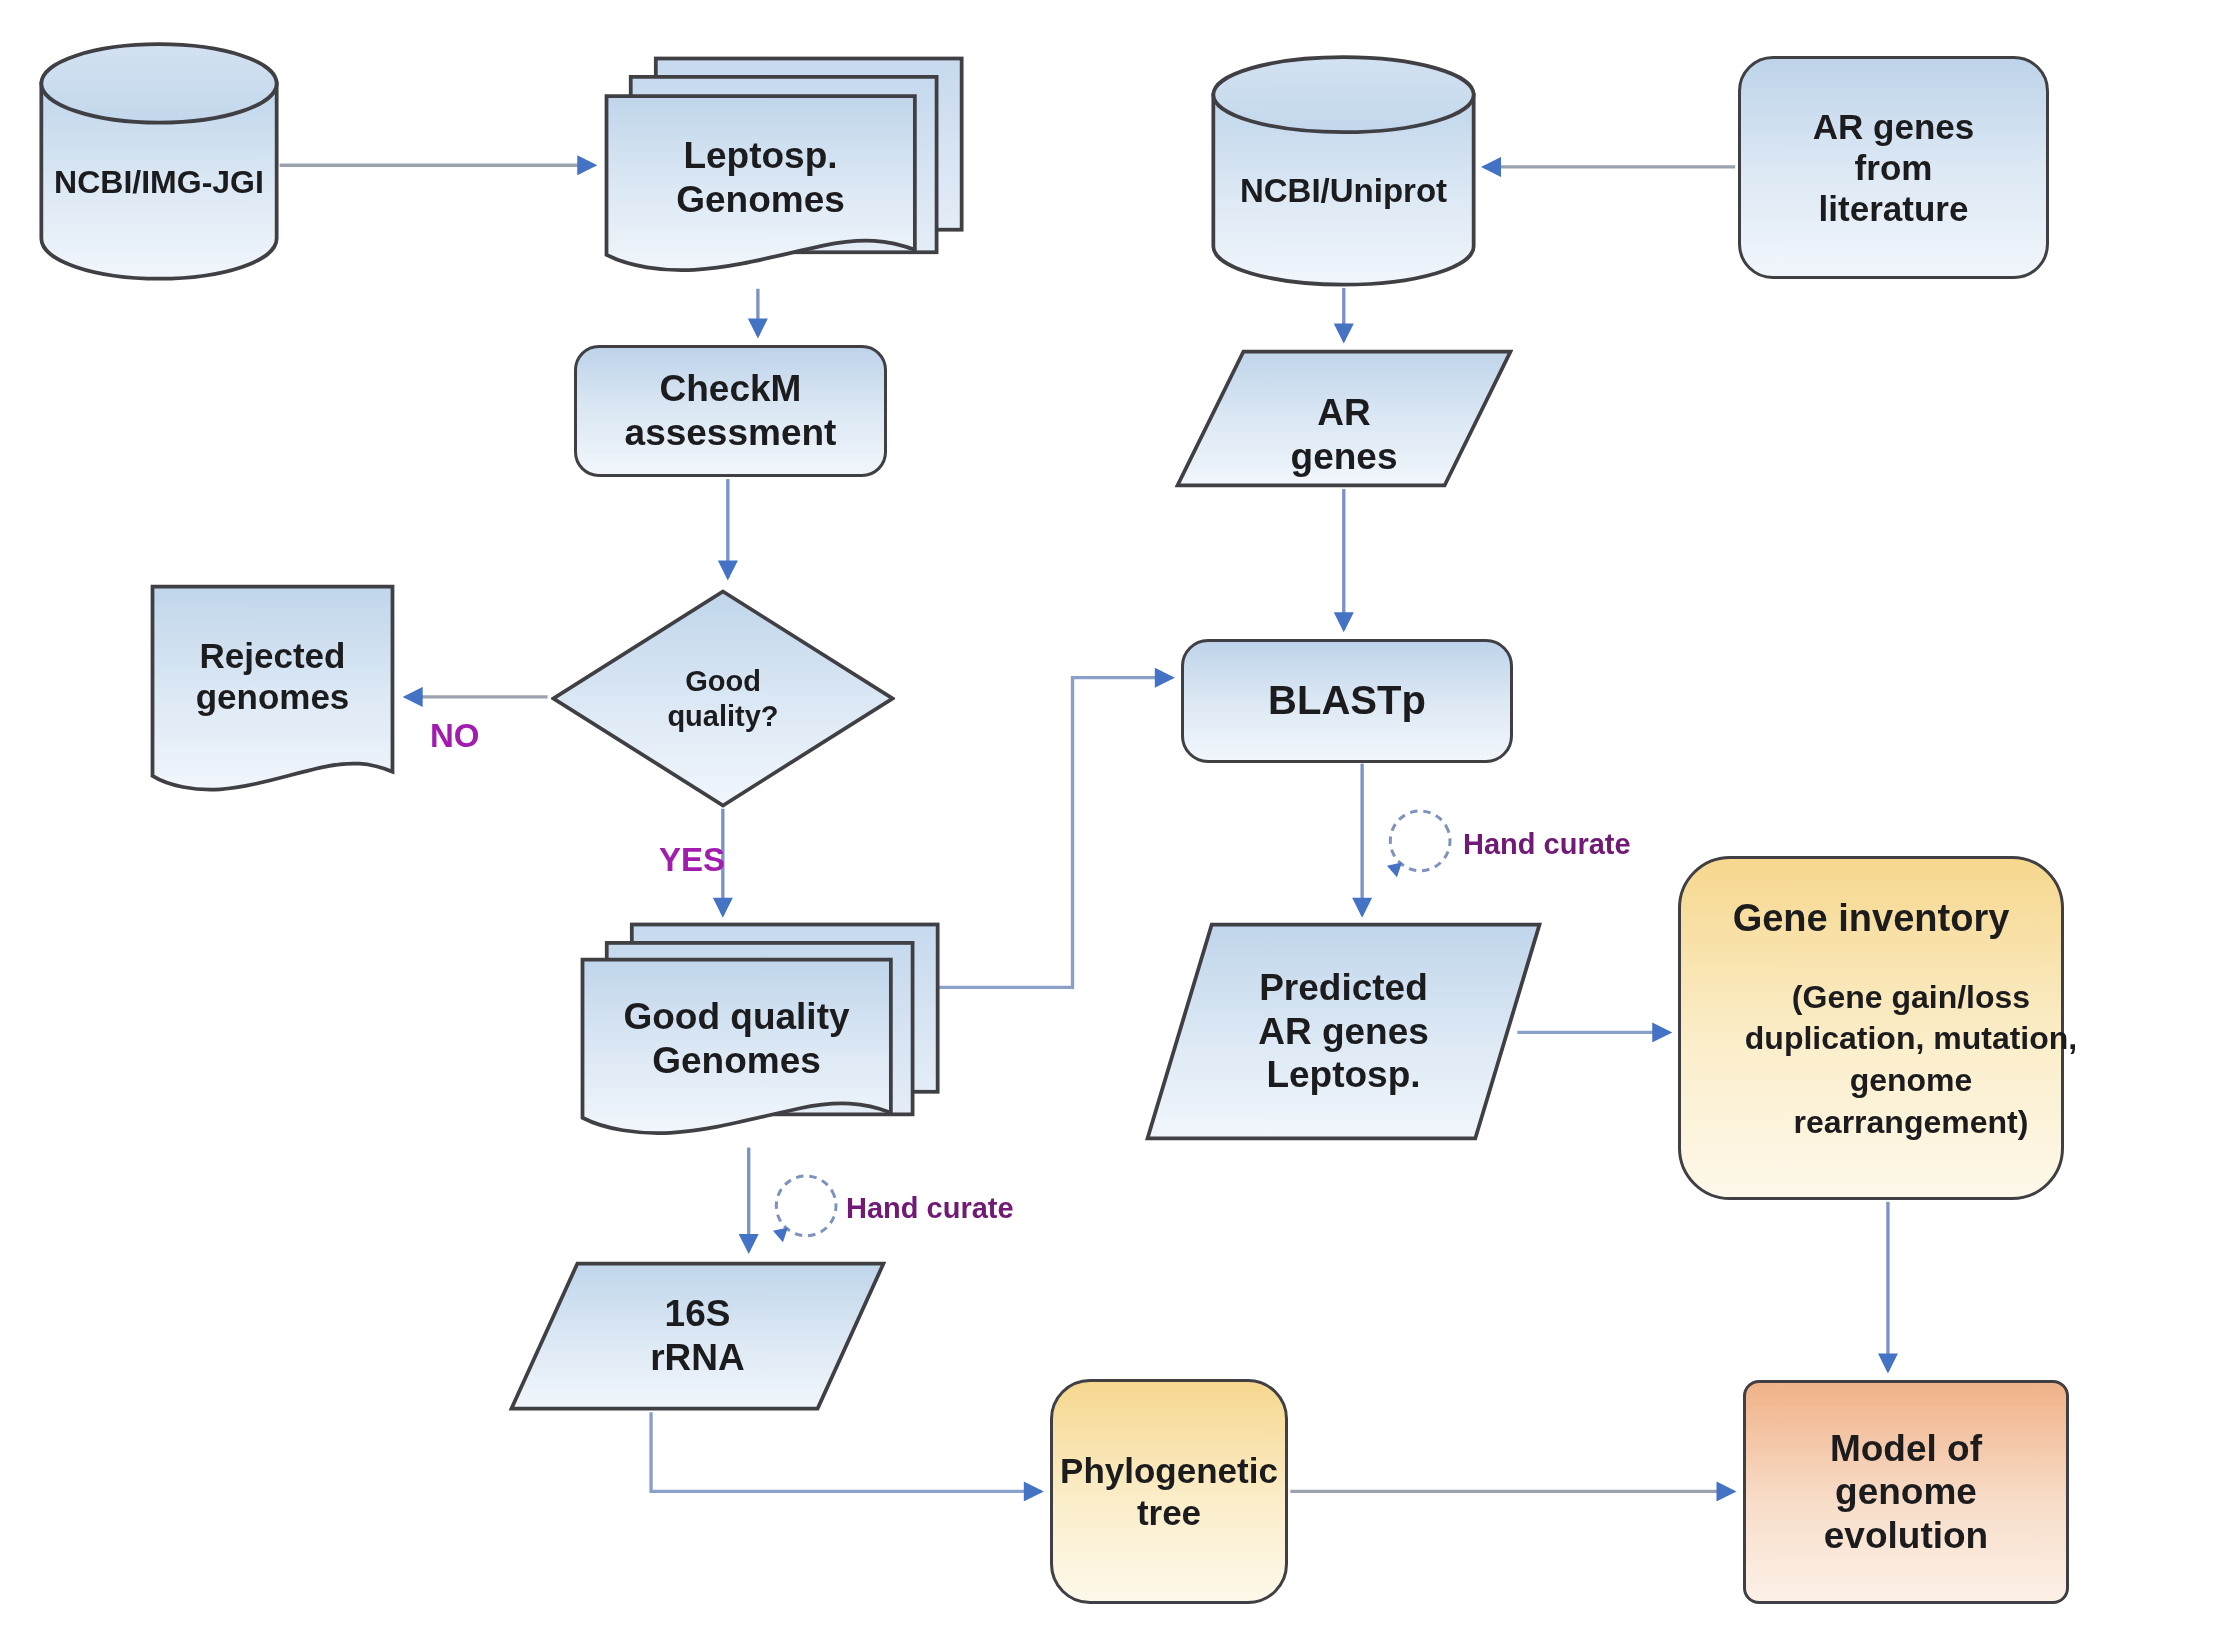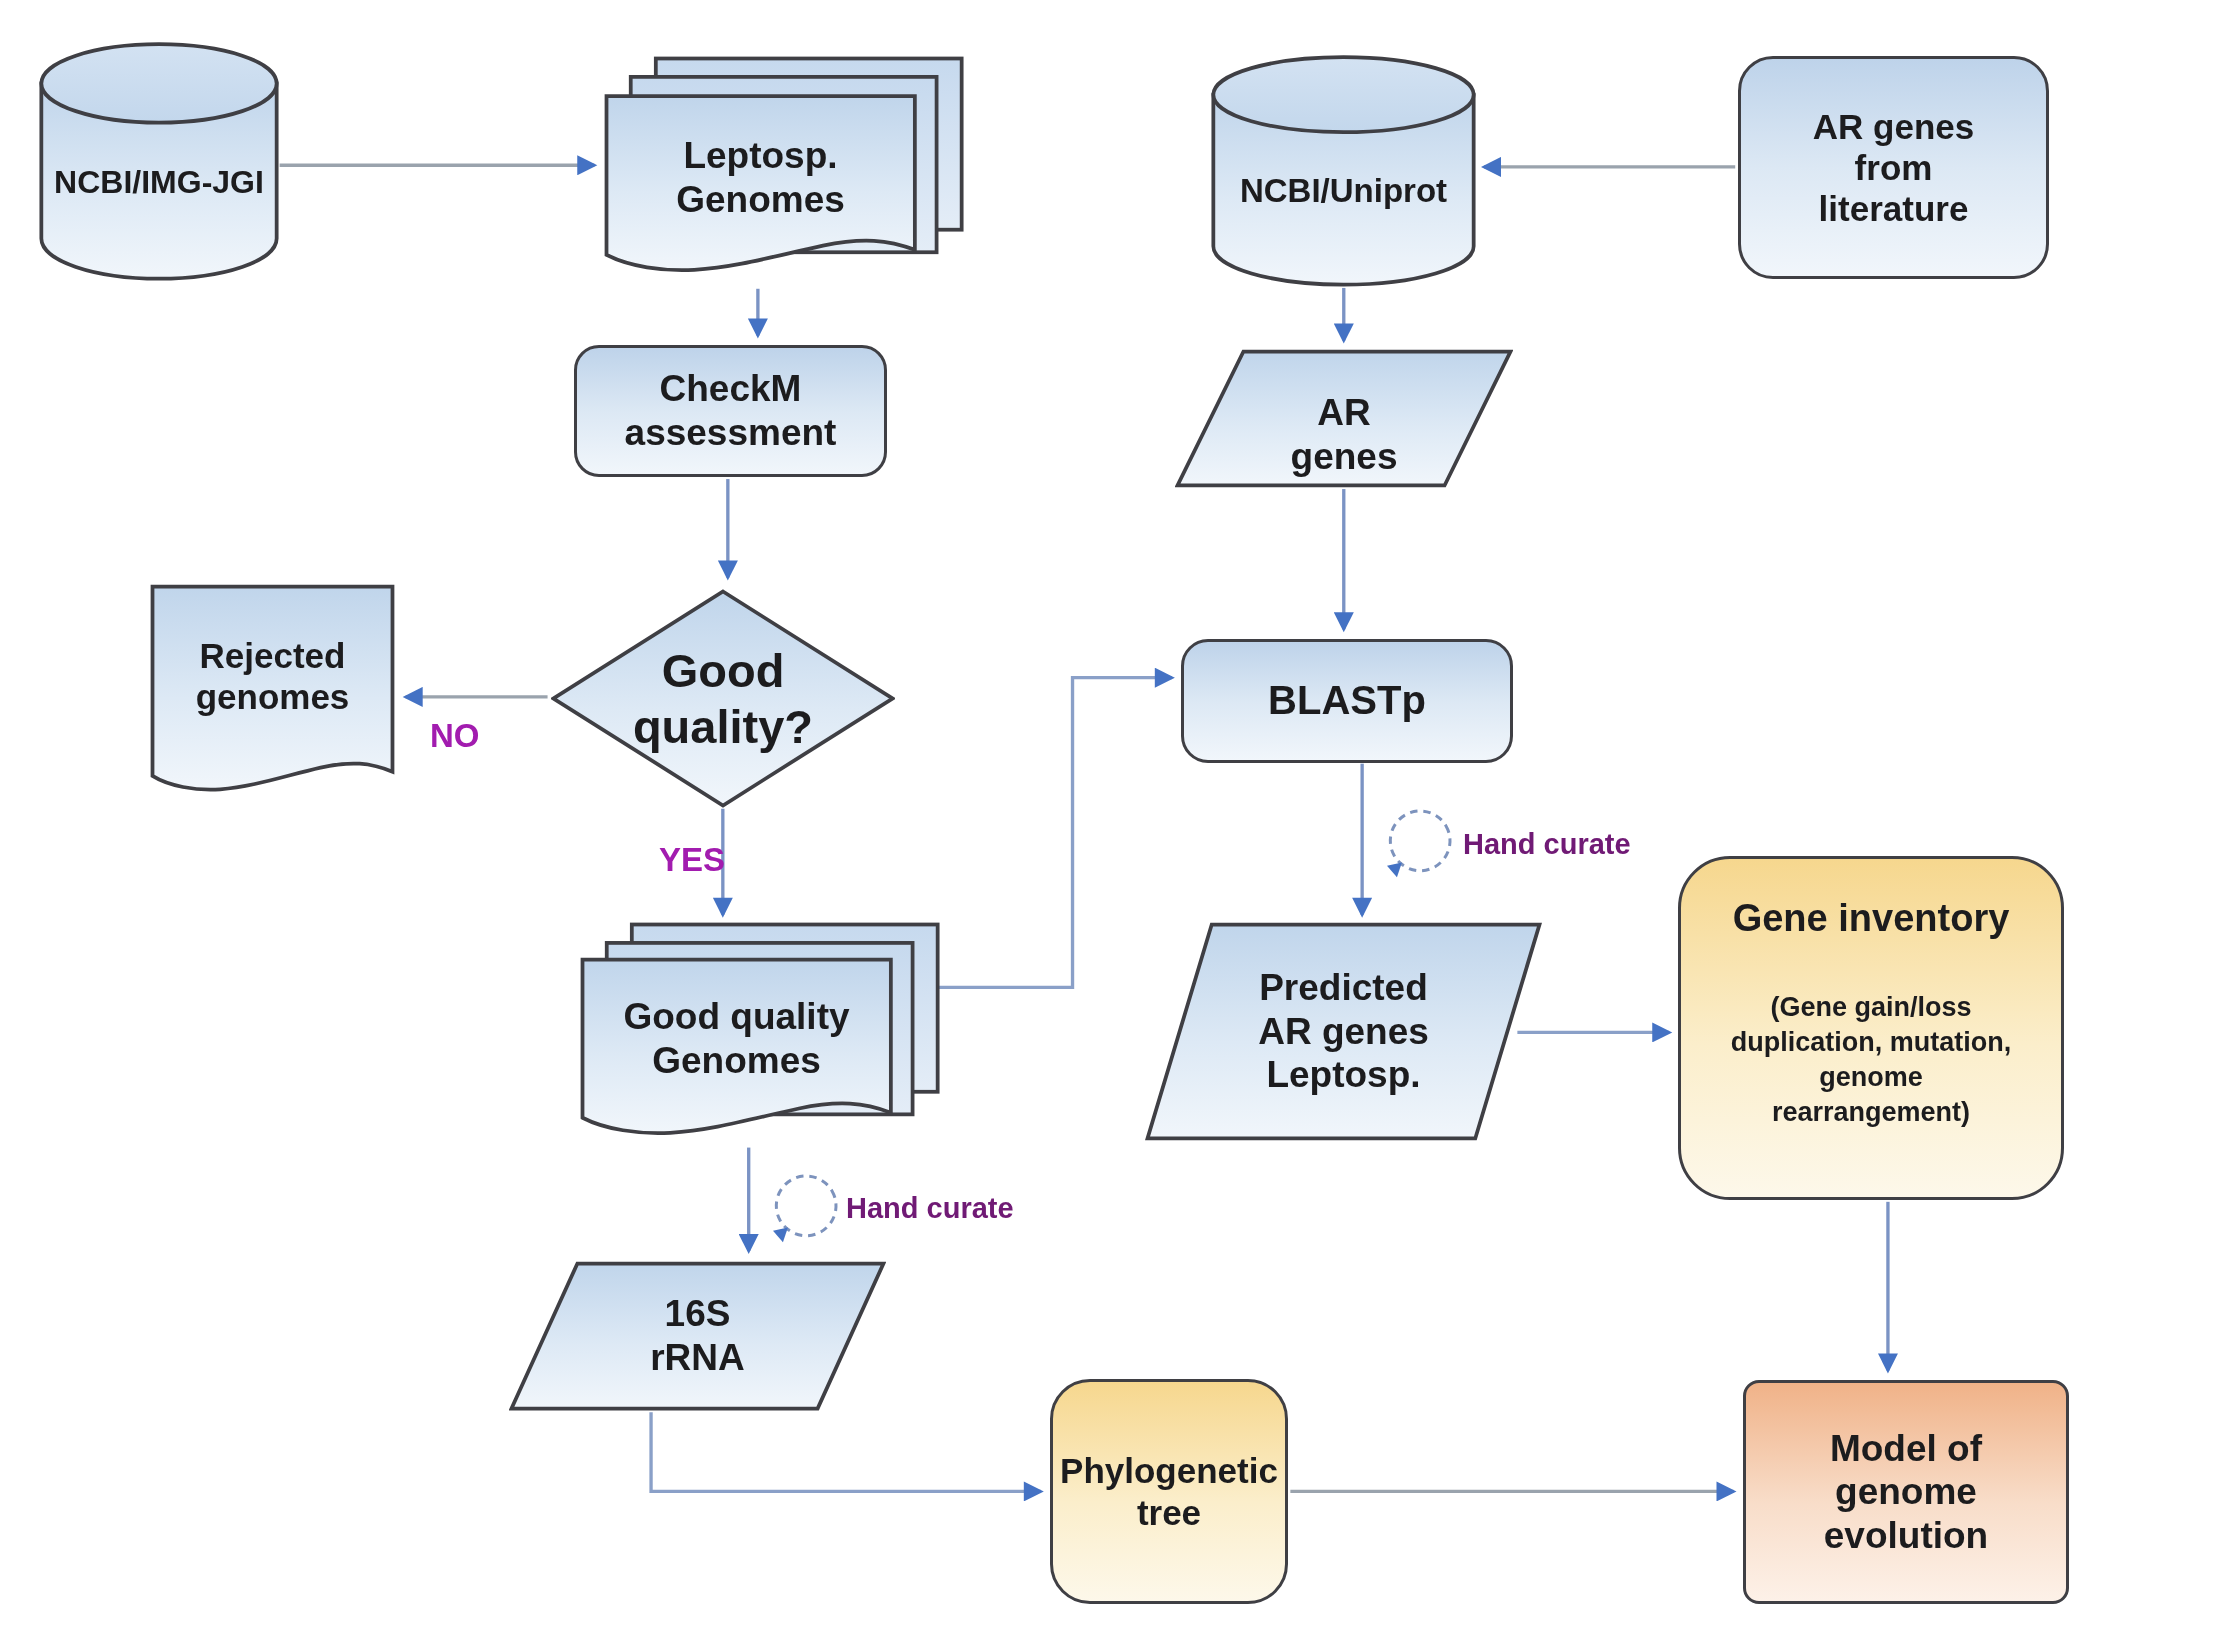--- a/index.html
+++ b/index.html
@@ -87,21 +87,21 @@
 
   <div class="node rrect grad-blue" style="left:574px;top:345px;width:313px;height:132px;border-radius:25px;">
     <div class="lbl" style="left:0;top:0;width:100%;height:100%;font-size:37px;">CheckM
 assessment</div>
   </div>
 
   <div class="node" style="left:551px;top:589px;width:344px;height:219px;">
     <svg class="shape" viewBox="0 0 412 262" preserveAspectRatio="none">
       <polygon points="206,3 409,131 206,259 3,131" fill="url(#gBlue)" stroke="#3f3f44" stroke-width="4.5"></polygon>
     </svg>
-    <div class="lbl" style="left:0;top:0;width:100%;height:100%;font-size:47px;">Good
+    <div class="lbl" style="left:0;top:0;width:100%;height:100%;font-size:29px;">Good
 quality?</div>
   </div>
 
   <div class="node" style="left:150px;top:584px;width:245px;height:227px;">
     <svg class="shape" viewBox="0 0 293 272" preserveAspectRatio="none">
       <path d="M3,3 L290,3 L290,225 C264,214 240,212 204,220 C164,229 124,243 84,246 C54,248 22,242 3,230 Z" fill="url(#gBlue)" stroke="#3f3f44" stroke-width="4.5"></path>
     </svg>
     <div class="lbl" style="left:0;top:0;width:100%;height:184px;font-size:35px;">Rejected
 genomes</div>
   </div>
@@ -178,21 +178,21 @@
     <svg class="shape" viewBox="0 0 476 262" preserveAspectRatio="none">
       <polygon points="80,3 473,3 396,259 3,259" fill="url(#gBlue)" stroke="#3f3f44" stroke-width="4.5"></polygon>
     </svg>
     <div class="lbl" style="left:0;top:0;width:100%;height:100%;font-size:37px;">Predicted
 AR genes
 Leptosp.</div>
   </div>
 
   <div class="node rrect grad-yellow" style="left:1678px;top:856px;width:386px;height:344px;border-radius:52px;">
     <div class="lbl" style="left:0;top:33px;width:100%;height:53px;font-size:38px;">Gene inventory</div>
-    <div class="lbl" style="left:0;top:90px;width:100%;height:222px;font-size:27px;line-height:1.3;">(Gene gain/loss
+    <div class="lbl" style="left:0;top:90px;width:100%;height:222px;font-size:32px;line-height:1.3;padding-left:40px;">(Gene gain/loss
 duplication, mutation,
 genome
 rearrangement)</div>
   </div>
 
   <div class="node rrect grad-orange" style="left:1743px;top:1380px;width:326px;height:224px;border-radius:16px;">
     <div class="lbl" style="left:0;top:0;width:100%;height:100%;font-size:37px;">Model of
 genome
 evolution</div>
   </div>

